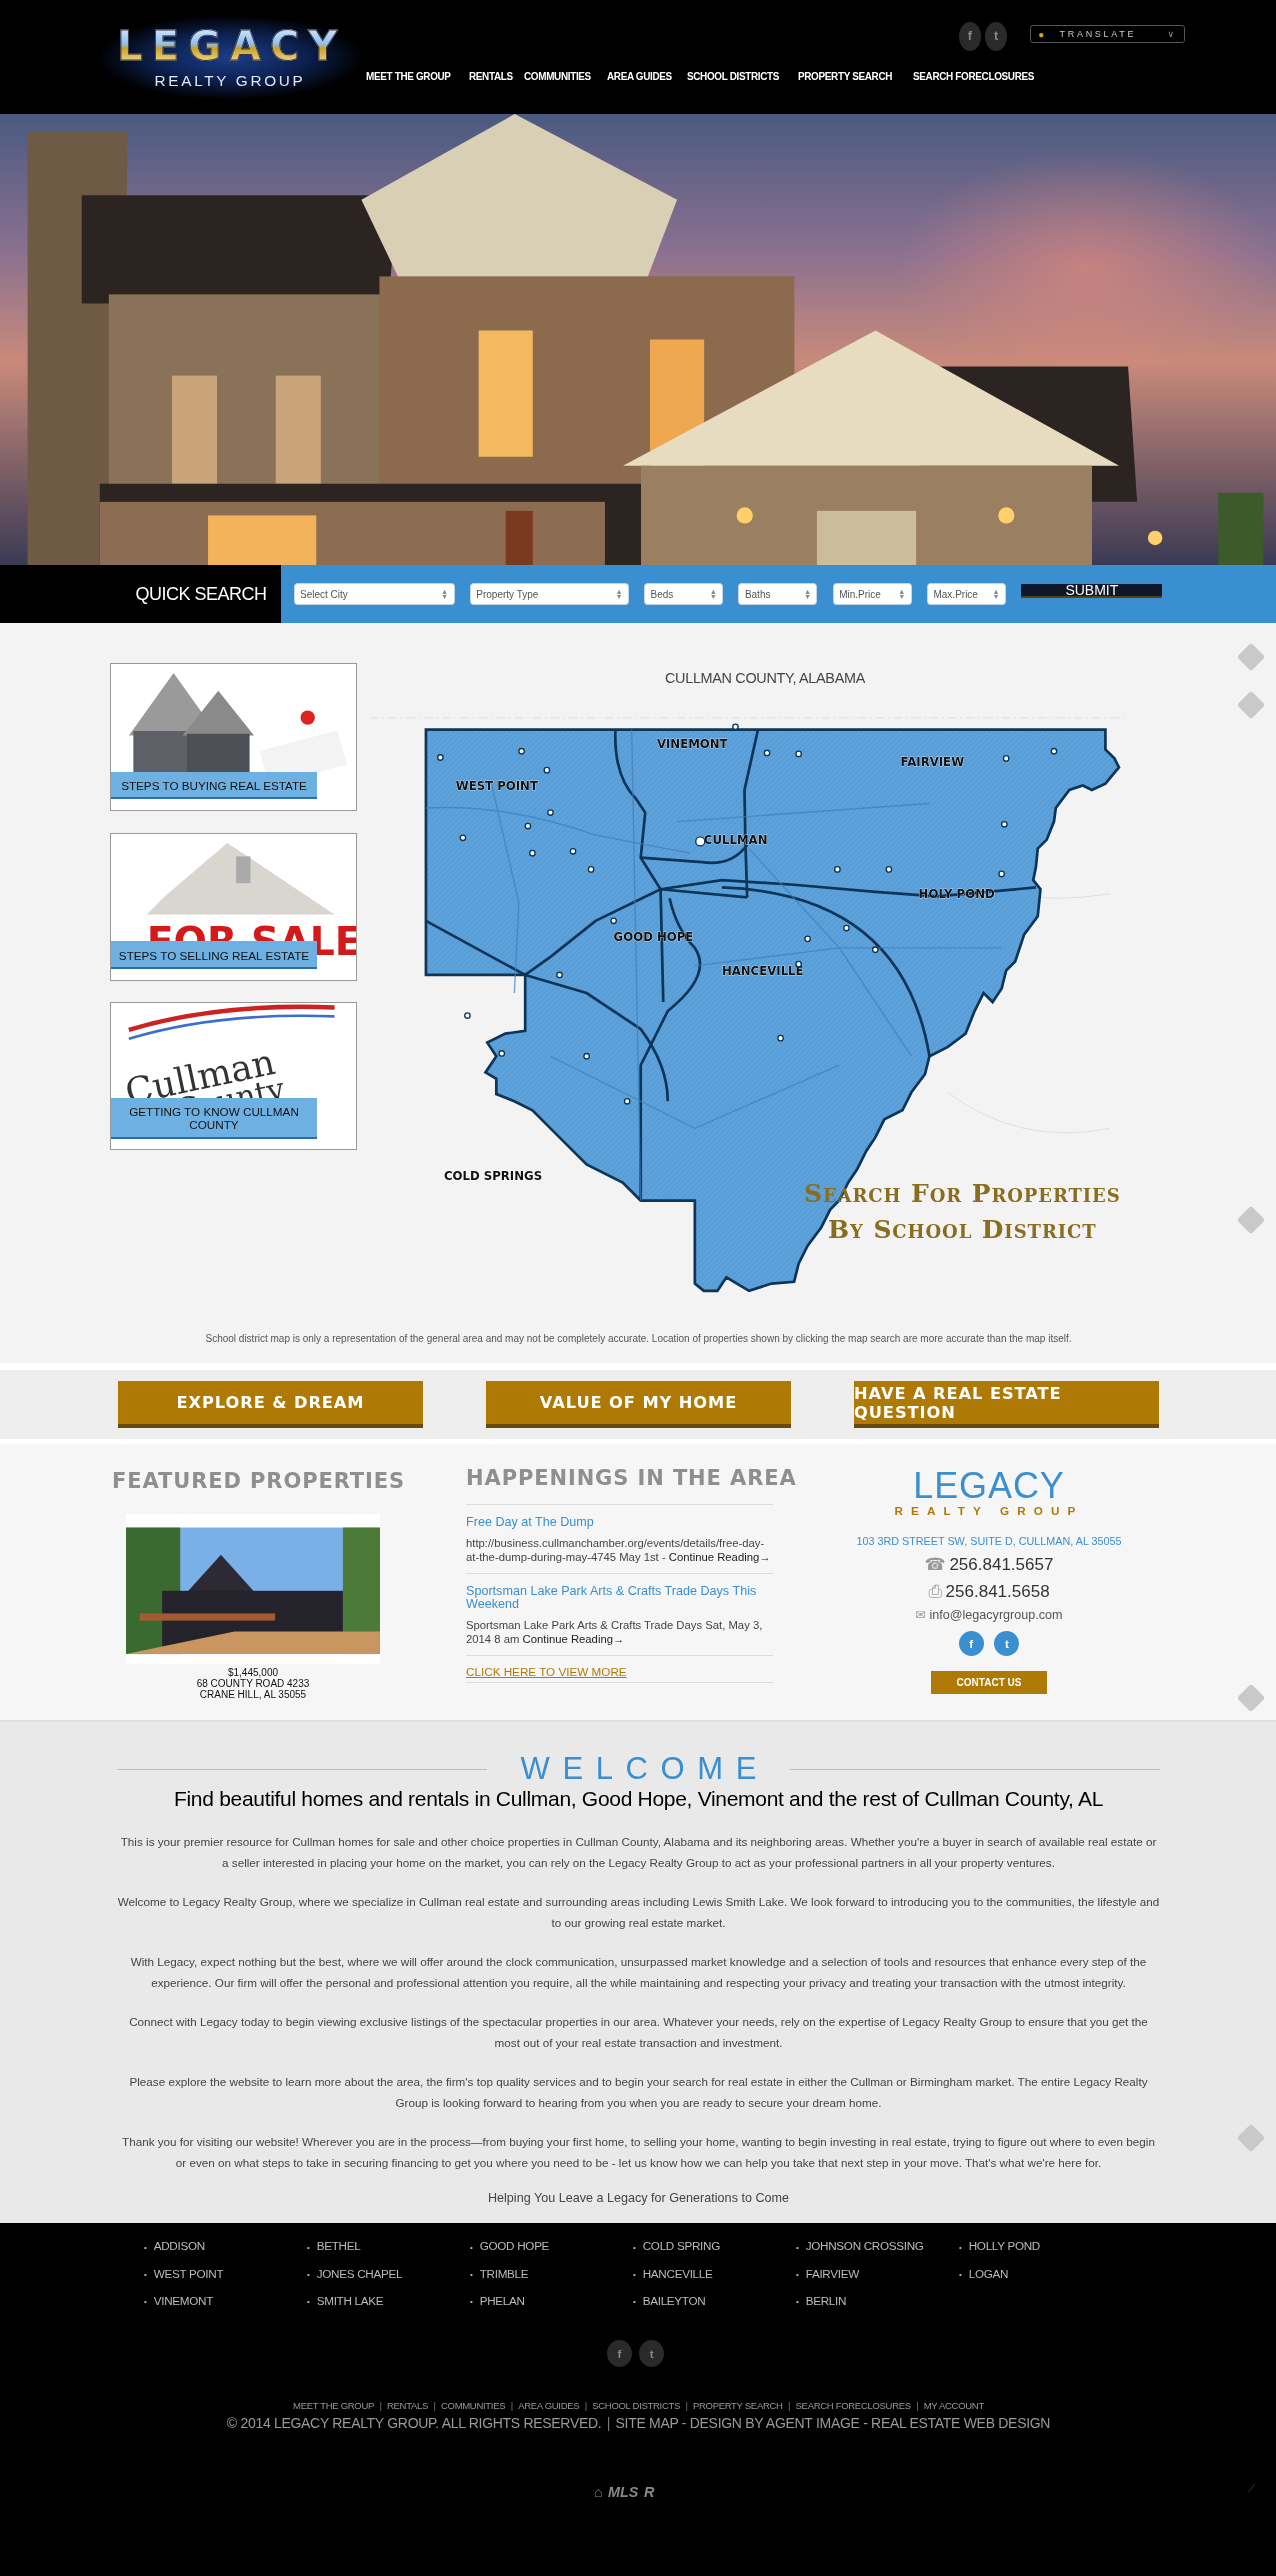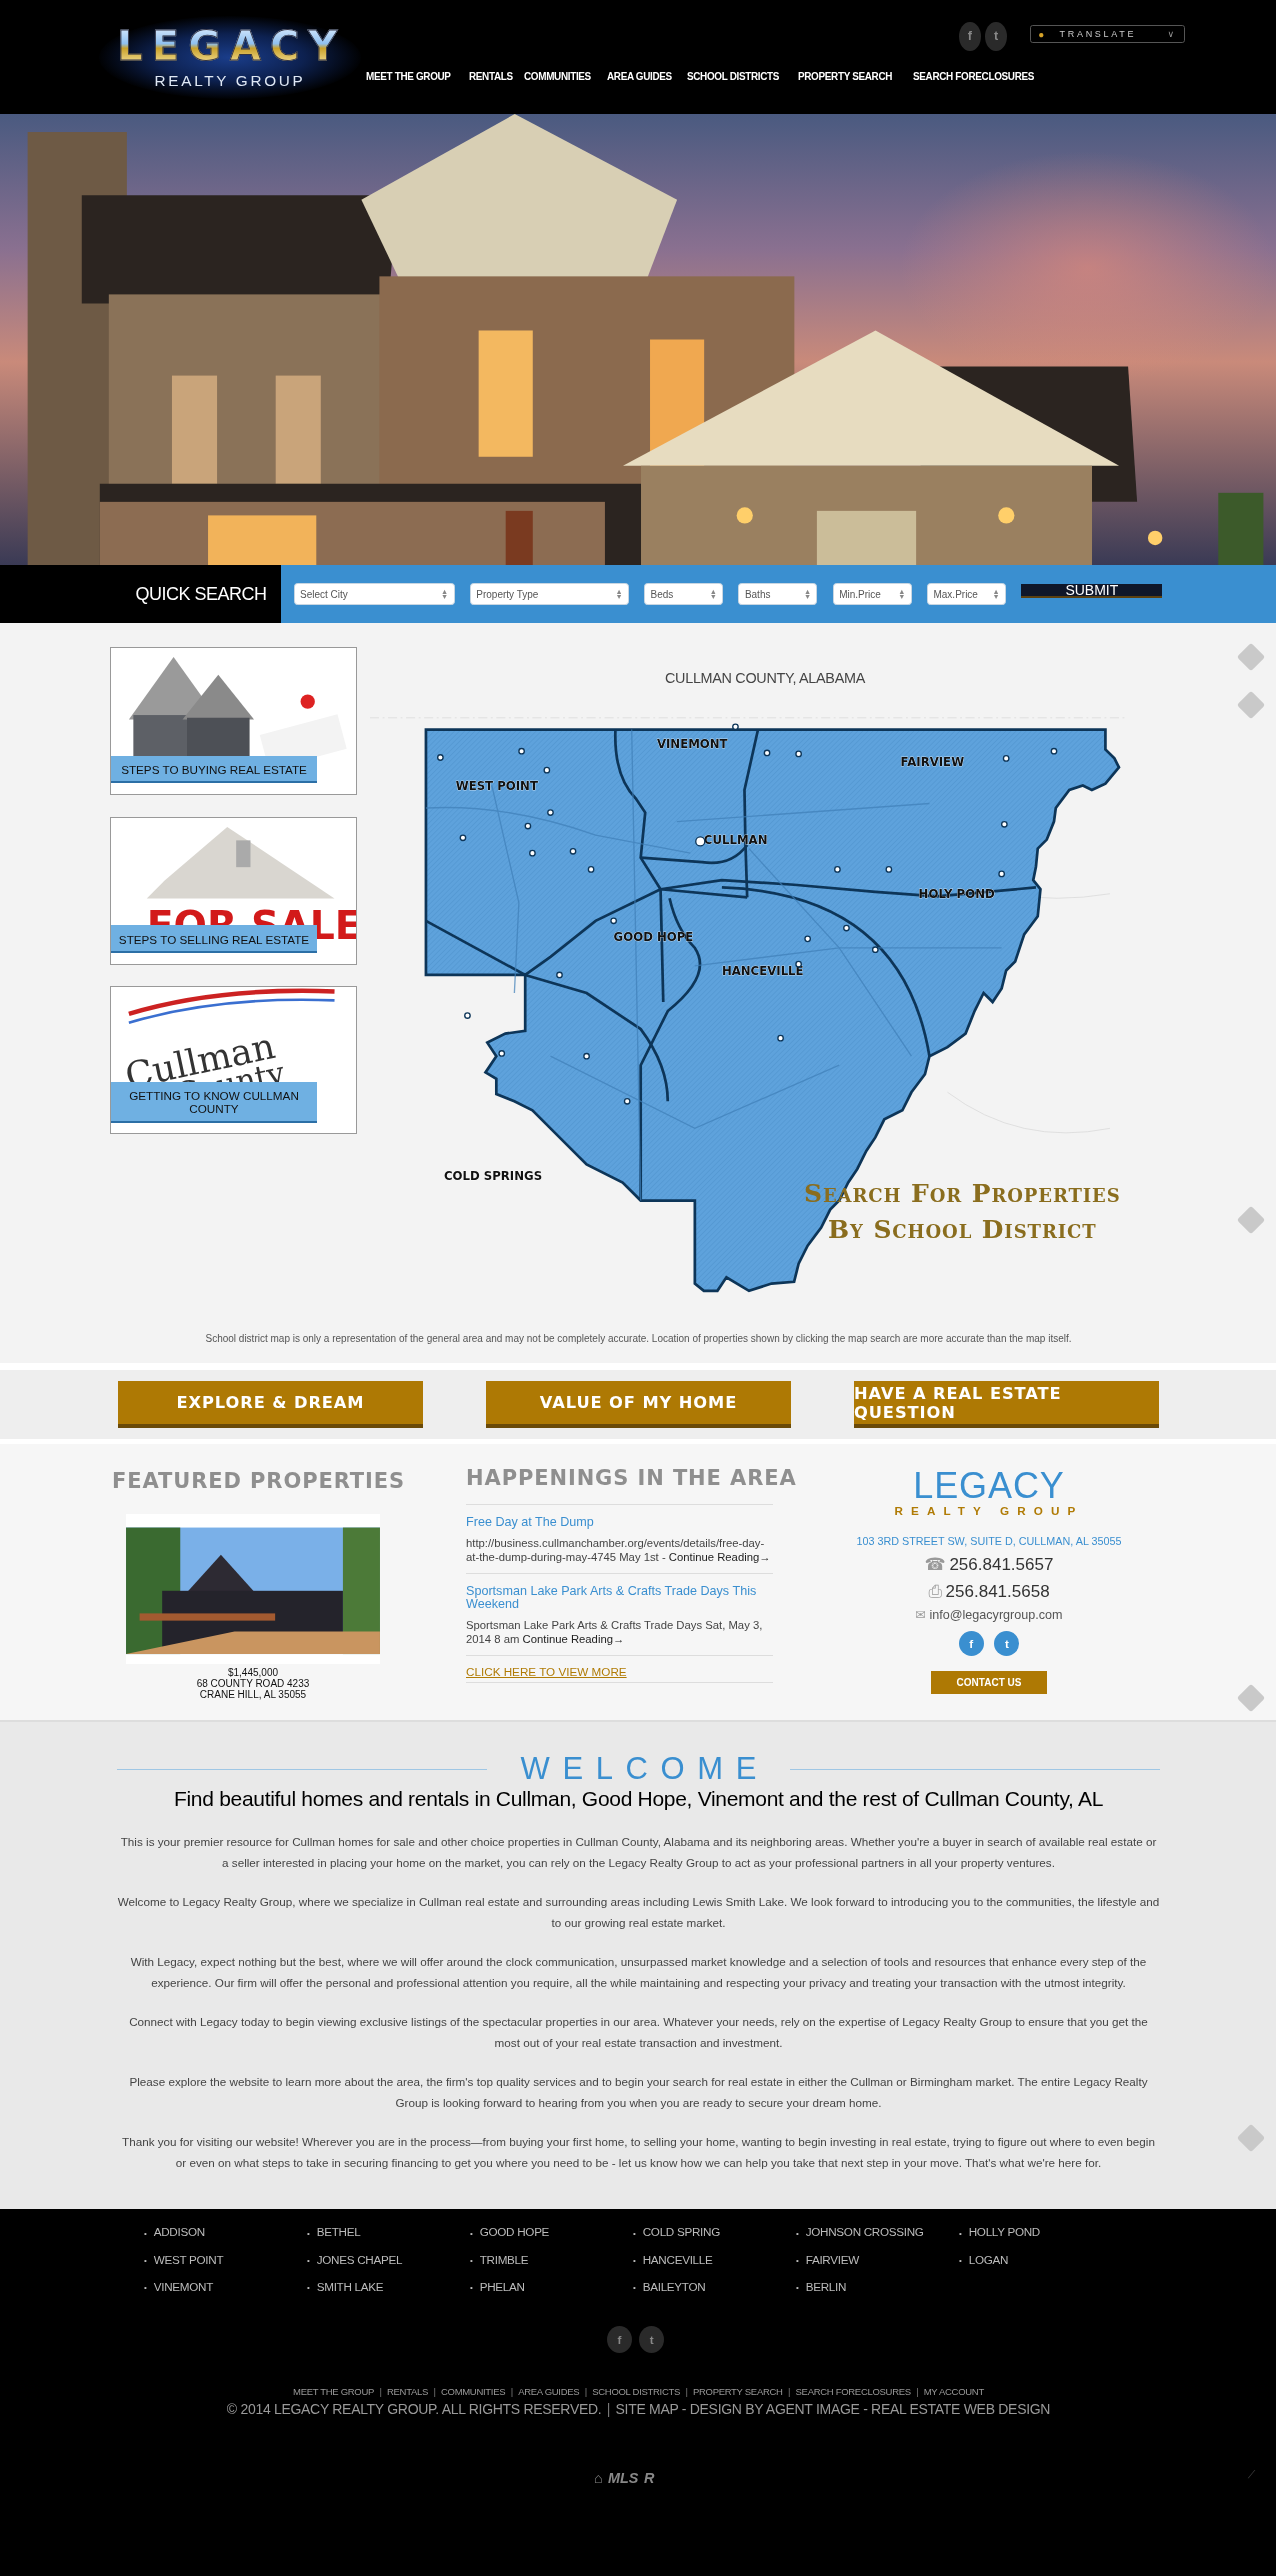--- a/index.html
+++ b/index.html
@@ -24,21 +24,21 @@
 .sky-pink{position:absolute;right:0;top:36px;width:379px;height:235px;background:radial-gradient(ellipse,rgba(230,140,120,.6),transparent 70%)}
 
 .qs{display:flex;height:58px}
 .qs-label{width:281px;background:#000;color:#fff;font-size:18px;display:flex;align-items:center;justify-content:flex-end;padding-right:14.4px;letter-spacing:-0.5px}
 .qs-bar{flex:1;background:#3a8fd0;display:flex;align-items:center;padding-left:12.6px;gap:15.3px}
 .sel{height:21.7px;background:#fff;border:1.8px solid #c8d6e2;border-radius:3.6px;font-size:10px;color:#555;display:flex;align-items:center;padding:0 5.4px;justify-content:space-between}
 .sel .arr{font-size:7.2px;color:#888;line-height:5.4px;text-align:center}
 .submit{width:141px;height:14px;background:#0f172a;color:#fff;font-size:14px;display:flex;align-items:center;justify-content:center;border-bottom:2.7px solid #5a4010;margin-top:-5.4px}
 
 .map-sec{position:relative;height:740px;background:#f3f3f3}
-.tiles{position:absolute;left:110px;top:24px;width:247px}
+.tiles{position:absolute;left:110px;top:40px;width:247px}
 .tile{position:relative;width:247px;height:148px;background:#fff;border:0.9px solid #999;margin-bottom:21.7px;overflow:hidden}
 .tile-img{position:absolute;inset:0}
 .tile-label{position:absolute;left:0;bottom:10.8px;width:206px;background:#6fb0e2;border-bottom:2.7px solid #2c6fa6;color:#111;font-size:11.7px;text-align:center;padding:7.2px 3.6px 5.4px}
 .map-title{position:absolute;left:665px;top:47px;font-size:14.4px;color:#444;letter-spacing:-0.3px}
 .map-svg{position:absolute;left:370px;top:54px}
 .sfp{position:absolute;left:804px;top:553px;color:#8a6d1e;font-family:"DejaVu Serif",serif;font-weight:bold;font-size:25px;text-align:center;line-height:36px;font-variant:small-caps;letter-spacing:0.9px}
 .disclaimer{position:absolute;left:0;right:0;top:710px;text-align:center;font-size:10px;color:#555}
 .side-icon{position:absolute;right:16.3px;width:20px;height:20px;background:#c9c9c9;transform:rotate(45deg);border-radius:2.7px}
 
 .cta{height:81px;background:#eee;border-top:7.2px solid #fff;border-bottom:5.4px solid #fff;display:flex;justify-content:center;gap:63px;align-items:center}
@@ -362,20 +362,21 @@
     <span>WELCOME</span>
     <span class="ln"></span>
   </div>
   <div class="w-sub">Find beautiful homes and rentals in Cullman, Good Hope, Vinemont and the rest of Cullman County, AL</div>
   <p class="w-p">This is your premier resource for Cullman homes for sale and other choice properties in Cullman County, Alabama and its neighboring areas. Whether you're a buyer in search of available real estate or a seller interested in placing your home on the market, you can rely on the Legacy Realty Group to act as your professional partners in all your property ventures.</p>
   <p class="w-p">Welcome to Legacy Realty Group, where we specialize in Cullman real estate and surrounding areas including Lewis Smith Lake. We look forward to introducing you to the communities, the lifestyle and to our growing real estate market.</p>
   <p class="w-p">With Legacy, expect nothing but the best, where we will offer around the clock communication, unsurpassed market knowledge and a selection of tools and resources that enhance every step of the experience. Our firm will offer the personal and professional attention you require, all the while maintaining and respecting your privacy and treating your transaction with the utmost integrity.</p>
   <p class="w-p">Connect with Legacy today to begin viewing exclusive listings of the spectacular properties in our area. Whatever your needs, rely on the expertise of Legacy Realty Group to ensure that you get the most out of your real estate transaction and investment.</p>
   <p class="w-p">Please explore the website to learn more about the area, the firm's top quality services and to begin your search for real estate in either the Cullman or Birmingham market. The entire Legacy Realty Group is looking forward to hearing from you when you are ready to secure your dream home.</p>
   <p class="w-p">Thank you for visiting our website! Wherever you are in the process—from buying your first home, to selling your home, wanting to begin investing in real estate, trying to figure out where to even begin or even on what steps to take in securing financing to get you where you need to be - let us know how we can help you take that next step in your move. That's what we're here for.</p>
+  <div class="w-tag">Helping You Leave a Legacy for Generations to Come</div>
   <span class="side-icon" style="top:406px"></span>
 </div>
 
 <div class="footer">
   <div class="f-comm">
     <a>ADDISON</a>
     <a>BETHEL</a>
     <a>GOOD HOPE</a>
     <a>COLD SPRING</a>
     <a>JOHNSON CROSSING</a>

